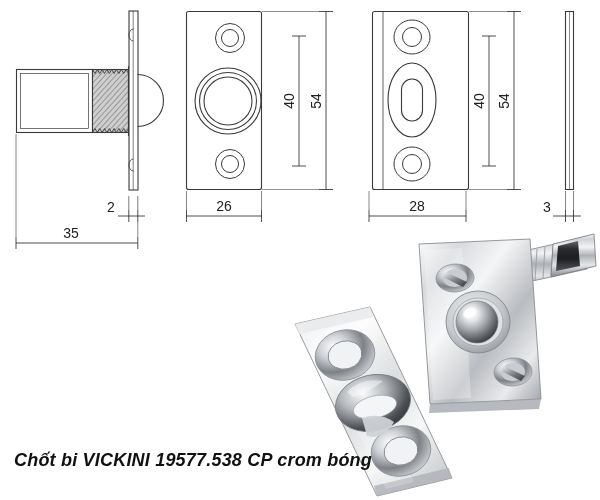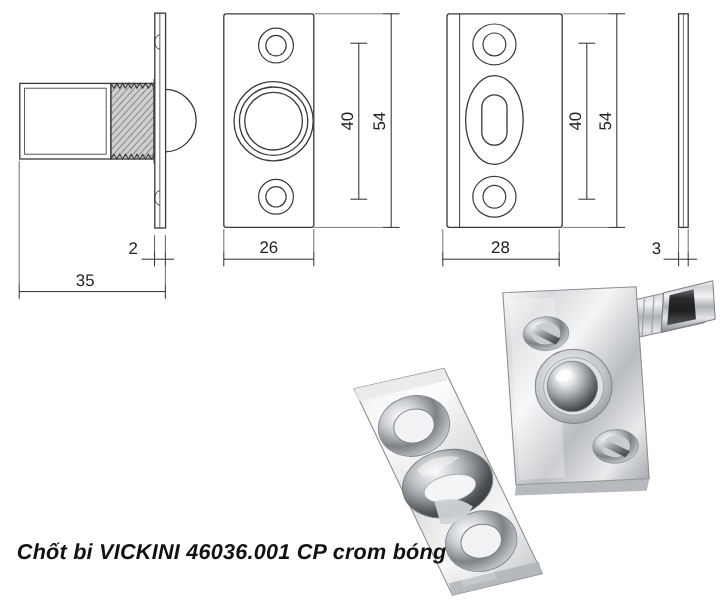--- a/index.html
+++ b/index.html
@@ -338,14 +338,14 @@
 
         <ellipse cx="375" cy="407" rx="22" ry="11" transform="rotate(-13 375 407)" fill="#f4f5f6"></ellipse>
         <ellipse cx="375" cy="407" rx="22" ry="11" transform="rotate(-13 375 407)" fill="none" stroke="#9a9ea3" stroke-width="0.6"></ellipse>
 
         <path d="M362 418 q18 -6 32 4 q-10 18 -27 14 Z" fill="#cfd2d6" opacity="0.95"></path>
         <path d="M347 392 q14 -15 36 -11 q-12 10 -30 16 Z" fill="#ffffff" opacity="0.45"></path>
       </g>
     </g>
   </svg>
 
-  <div class="caption">Chốt bi VICKINI 46036.001 CP crom bóng</div>
+  <div class="caption">Chốt bi VICKINI 19577.538 CP crom bóng</div>
 </div>
 
 </body></html>

